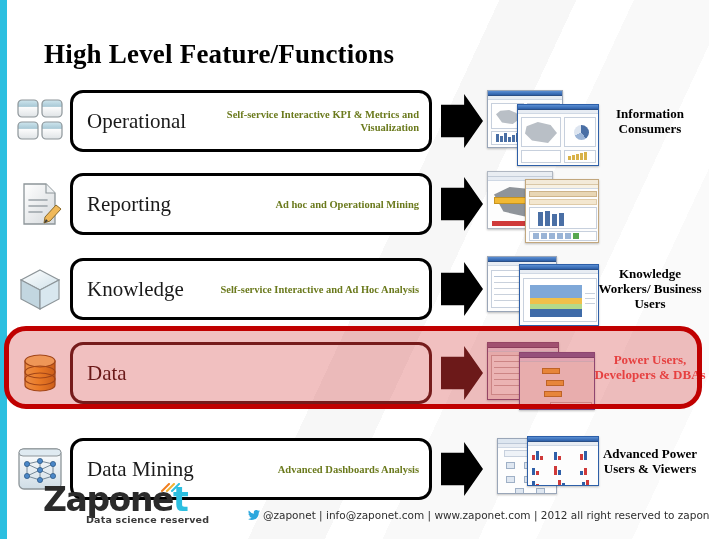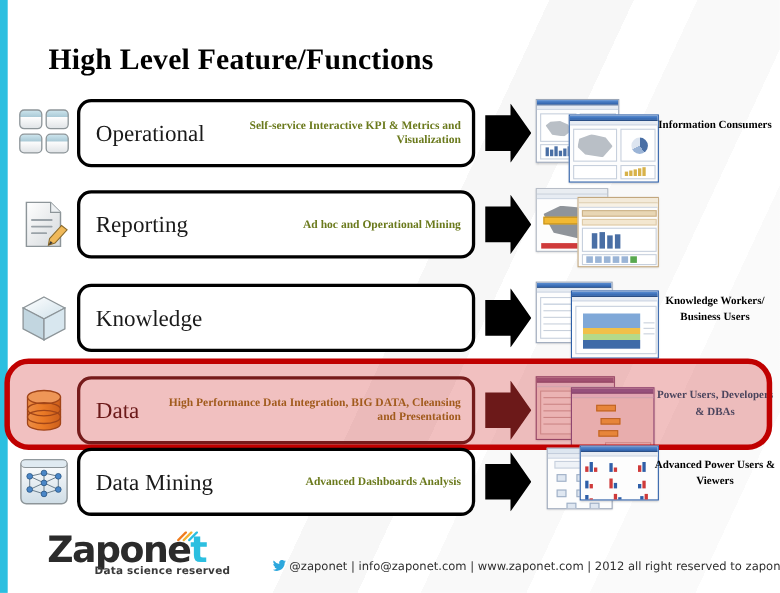--- a/index.html
+++ b/index.html
@@ -111,21 +111,21 @@
     clip-path: polygon(0% 20%, 55% 20%, 55% 0%, 100% 50%, 55% 100%, 55% 80%, 0% 80%);
   }
 
   
   .persona {
     position: absolute;
     left: 592px;
     width: 116px;
     font-family: "Liberation Serif", serif;
     font-weight: bold;
-    font-size: 10px;
+    font-size: 13px;
     line-height: 15px;
     color: #000000;
     text-align: center;
   }
 
   
   .thumbs {
     position: absolute;
     left: 487px;
     top: 0;
@@ -395,20 +395,21 @@
           </linearGradient>
         </defs>
         <polygon points="25,6 44,16 25,26 6,16" fill="url(#cuT)" stroke="#8d9599" stroke-width="1.2"></polygon>
         <polygon points="6,16 25,26 25,45 6,35" fill="#c2d6e0" stroke="#8d9599" stroke-width="1.2"></polygon>
         <polygon points="44,16 25,26 25,45 44,35" fill="#d8e7ef" stroke="#8d9599" stroke-width="1.2"></polygon>
       </svg>
     </div>
 
     <div class="capsule">
       <div class="capsule-title">Knowledge</div>
+      <div class="capsule-desc">Self-service Interactive and Ad Hoc Analysis</div>
     </div>
 
     <div class="arrow"></div>
 
     <div class="thumbs">
       <div class="shot" style="left:0;top:0;width:70px;height:56px">
         <div class="tbar"></div>
           <div class="toolbar"></div>
         <div class="body">
           <div class="panelbox" style="left:3px;top:4px;width:62px;height:38px">
@@ -452,21 +453,20 @@
           <path d="M10 13 v24 a15 6 0 0 0 30 0 v-24 Z"></path>
           <ellipse cx="25" cy="13" rx="15" ry="6" fill="#fbc265"></ellipse>
           <ellipse cx="25" cy="24" rx="15" ry="6" fill="none"></ellipse>
           <ellipse cx="25" cy="31" rx="15" ry="6" fill="none"></ellipse>
         </g>
       </svg>
     </div>
 
     <div class="capsule" style="border-color:#4a0d0d;background:transparent">
       <div class="capsule-title" style="color:#3a0a0a">Data</div>
-      <div class="capsule-desc" style="color:#8a6b10">High Performance Data Integration, BIG DATA, Cleansing and Presentation</div>
     </div>
 
     <div class="arrow" style="background:#3b0a0a"></div>
 
     <div class="thumbs">
       <div class="shot" style="left:0;top:2px;width:72px;height:58px;border-color:#7a4a7a;background:#efdede">
         <div class="tbar" style="background:#8a5a8a;border-bottom:1px solid #6b3f6b"></div>
         <div class="toolbar" style="background:#e7d7e7"></div>
         <div class="body">
           <div class="panelbox" style="left:3px;top:3px;width:30px;height:40px;background:#f7ecec;border-color:#c9a9a9">
@@ -484,26 +484,26 @@
         <div class="toolbar" style="background:#ead9ea"></div>
         <div class="body">
           <div style="position:absolute;left:22px;top:6px;width:18px;height:6px;background:#f0a83a;border:1px solid #b5771c"></div>
           <div style="position:absolute;left:26px;top:18px;width:18px;height:6px;background:#f0a83a;border:1px solid #b5771c"></div>
           <div style="position:absolute;left:24px;top:29px;width:18px;height:6px;background:#f0a83a;border:1px solid #b5771c"></div>
           <div class="panelbox" style="left:30px;top:40px;width:42px;height:7px;background:#f7ecec;border-color:#c9a9a9"></div>
         </div>
       </div>
     </div>
 
-    <div class="persona" style="top:12px;color:#0c4a6e">Power Users, Developers &amp; DBAs</div>
+    <div class="persona" style="top:12px;color:#ef4444">Power Users, Developers &amp; DBAs</div>
   </div>
 
   <div class="highlight"></div>
 
-  <div class="row" style="top:405px">
+  <div class="row" style="top:436px">
 
     <div class="row-icon">
       <svg viewBox="0 0 50 50" width="50" height="50">
         <defs>
           <linearGradient id="nnG" x1="0" y1="0" x2="0" y2="1">
             <stop offset="0%" stop-color="#ffffff"></stop>
               <stop offset="100%" stop-color="#cfdde6"></stop>
           </linearGradient>
         </defs>
         <rect x="4" y="5" width="42" height="40" rx="5" fill="url(#nnG)" stroke="#8d9599" stroke-width="1.3"></rect>

